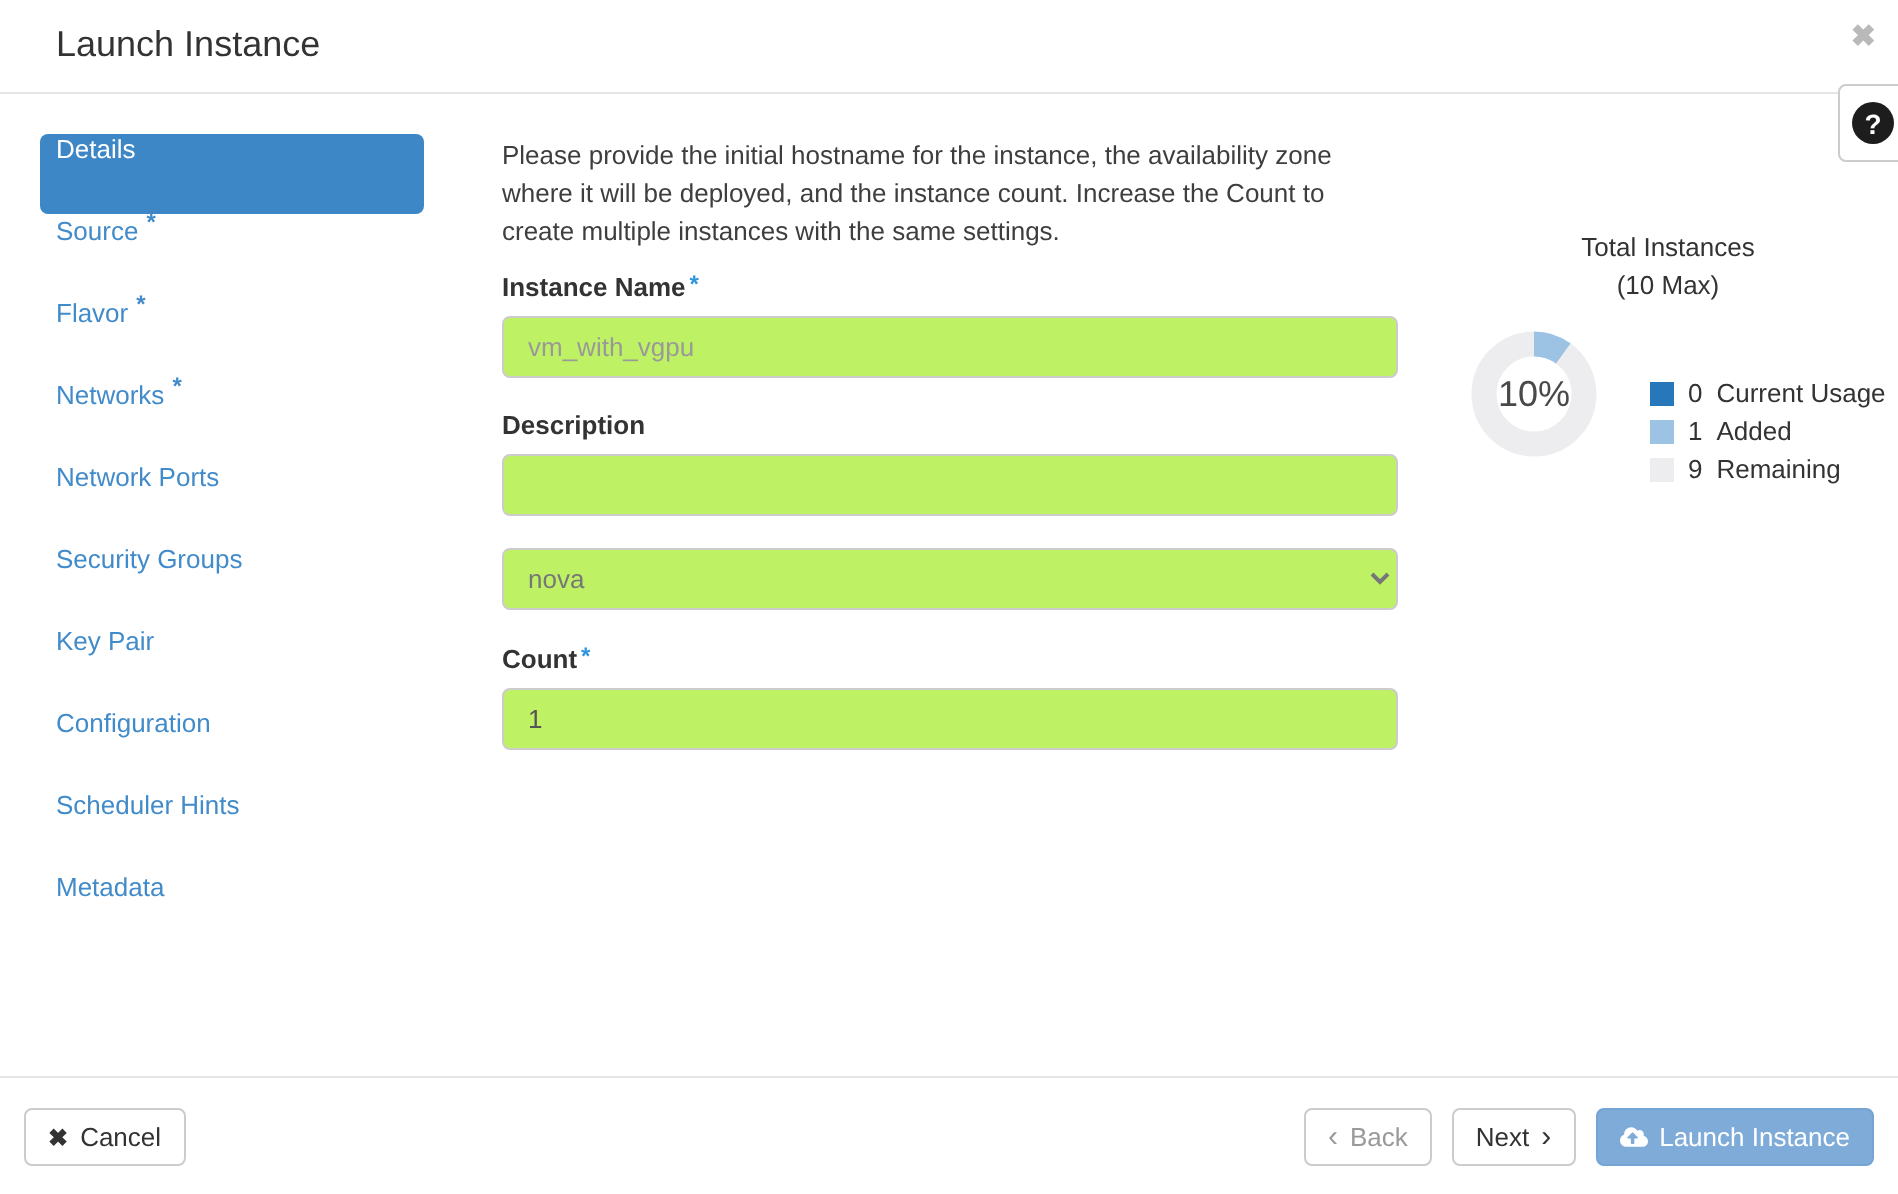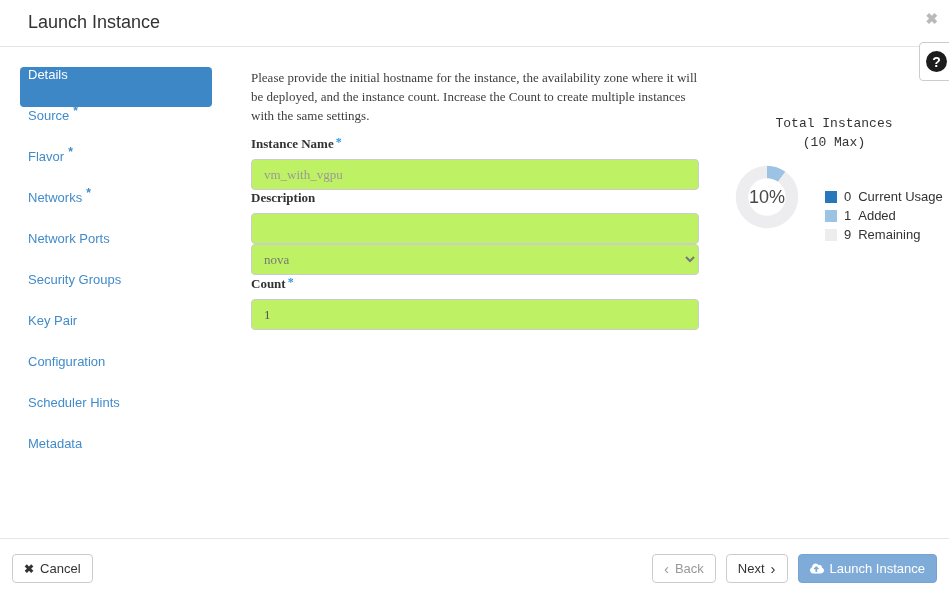--- a/index.html
+++ b/index.html
@@ -22,36 +22,36 @@
   .help-icon { width:21px; height:21px; border-radius:50%; background:#1d1d1d; color:#fff;
     font-weight:bold; font-size:14px; display:flex; align-items:center; justify-content:center; }
 
   
   .sidebar { position:absolute; left:20px; top:67px; width:192px; }
   .step { height:41px; display:flex; align-items:flex-start; padding-left:8px; font-size:13px; color:#428bca; cursor:pointer; }
   .step.active { height:40px; margin-bottom:1px; background:#3e87c6; color:#fff; border-radius:4px; }
   .req { font-weight:bold; font-size:12px; margin-left:4px; position:relative; top:-4px; }
 
   
-  .form-col { position:absolute; left:251px; top:68px; width:448px;font-family:Liberation Serif, serif; }
+  .form-col { position:absolute; left:251px; top:68px; width:448px; }
   .intro { font-size:13px; line-height:19px; color:#3e3e3e; margin:0 0 10px 0; }
-  .form-group { }
+  .form-group { margin-bottom:16px; }
   .ctl-label { display:block; font-size:13px; font-weight:bold; color:#333; margin-bottom:7px; }
   .mark { color:#2f96dd; font-size:12px; font-weight:bold; margin-left:2px; vertical-align:2px; }
   .form-control {
     display:block; width:100%; height:31px; padding:5px 12px;
     border:1px solid #ccc; border-radius:4px; background:#bef264;
     font-size:13px; color:#555; font-family:inherit;
   }
   .form-control::placeholder { color:#999; opacity:1; }
   select.form-control { color:#777; padding:5px 8px; }
 
   
   .quota { position:absolute; left:719px; top:114px; width:230px; }
-  .quota-title { text-align:center; line-height:19px; color:#333;font-family:Liberation Mono, monospace; }
+  .quota-title { text-align:center; line-height:19px; color:#333; }
   .donut-wrap { position:absolute; left:16px; top:51px; width:64px; height:64px; }
   .donut-label { position:absolute; left:0; top:0; width:64px; height:64px;
     display:flex; align-items:center; justify-content:center; font-size:18px; color:#494949; }
   .legend { position:absolute; left:106px; top:73px; }
   .legend-row { display:flex; align-items:center; height:19px; font-size:13px; color:#333; white-space:nowrap; }
   .legend-swatch { width:12px; height:12px; margin-right:7px; flex:none; }
   .legend-val { margin-right:7px; }
 
   
   .footer { position:absolute; left:0; right:0; top:538px; height:59px; border-top:1px solid #e5e5e5; background:#fff; }

